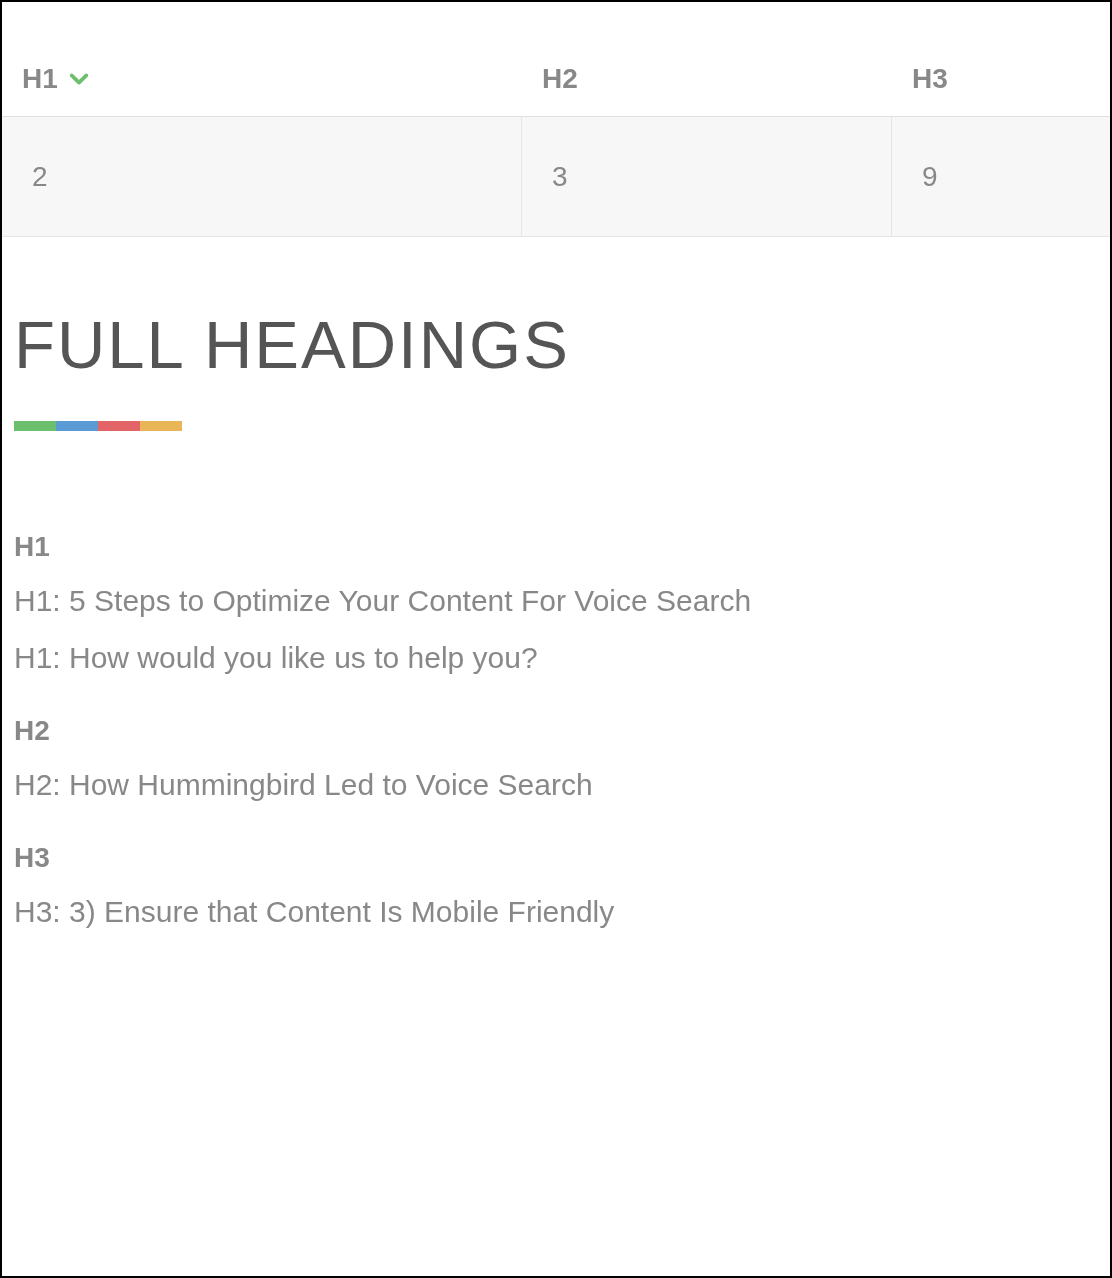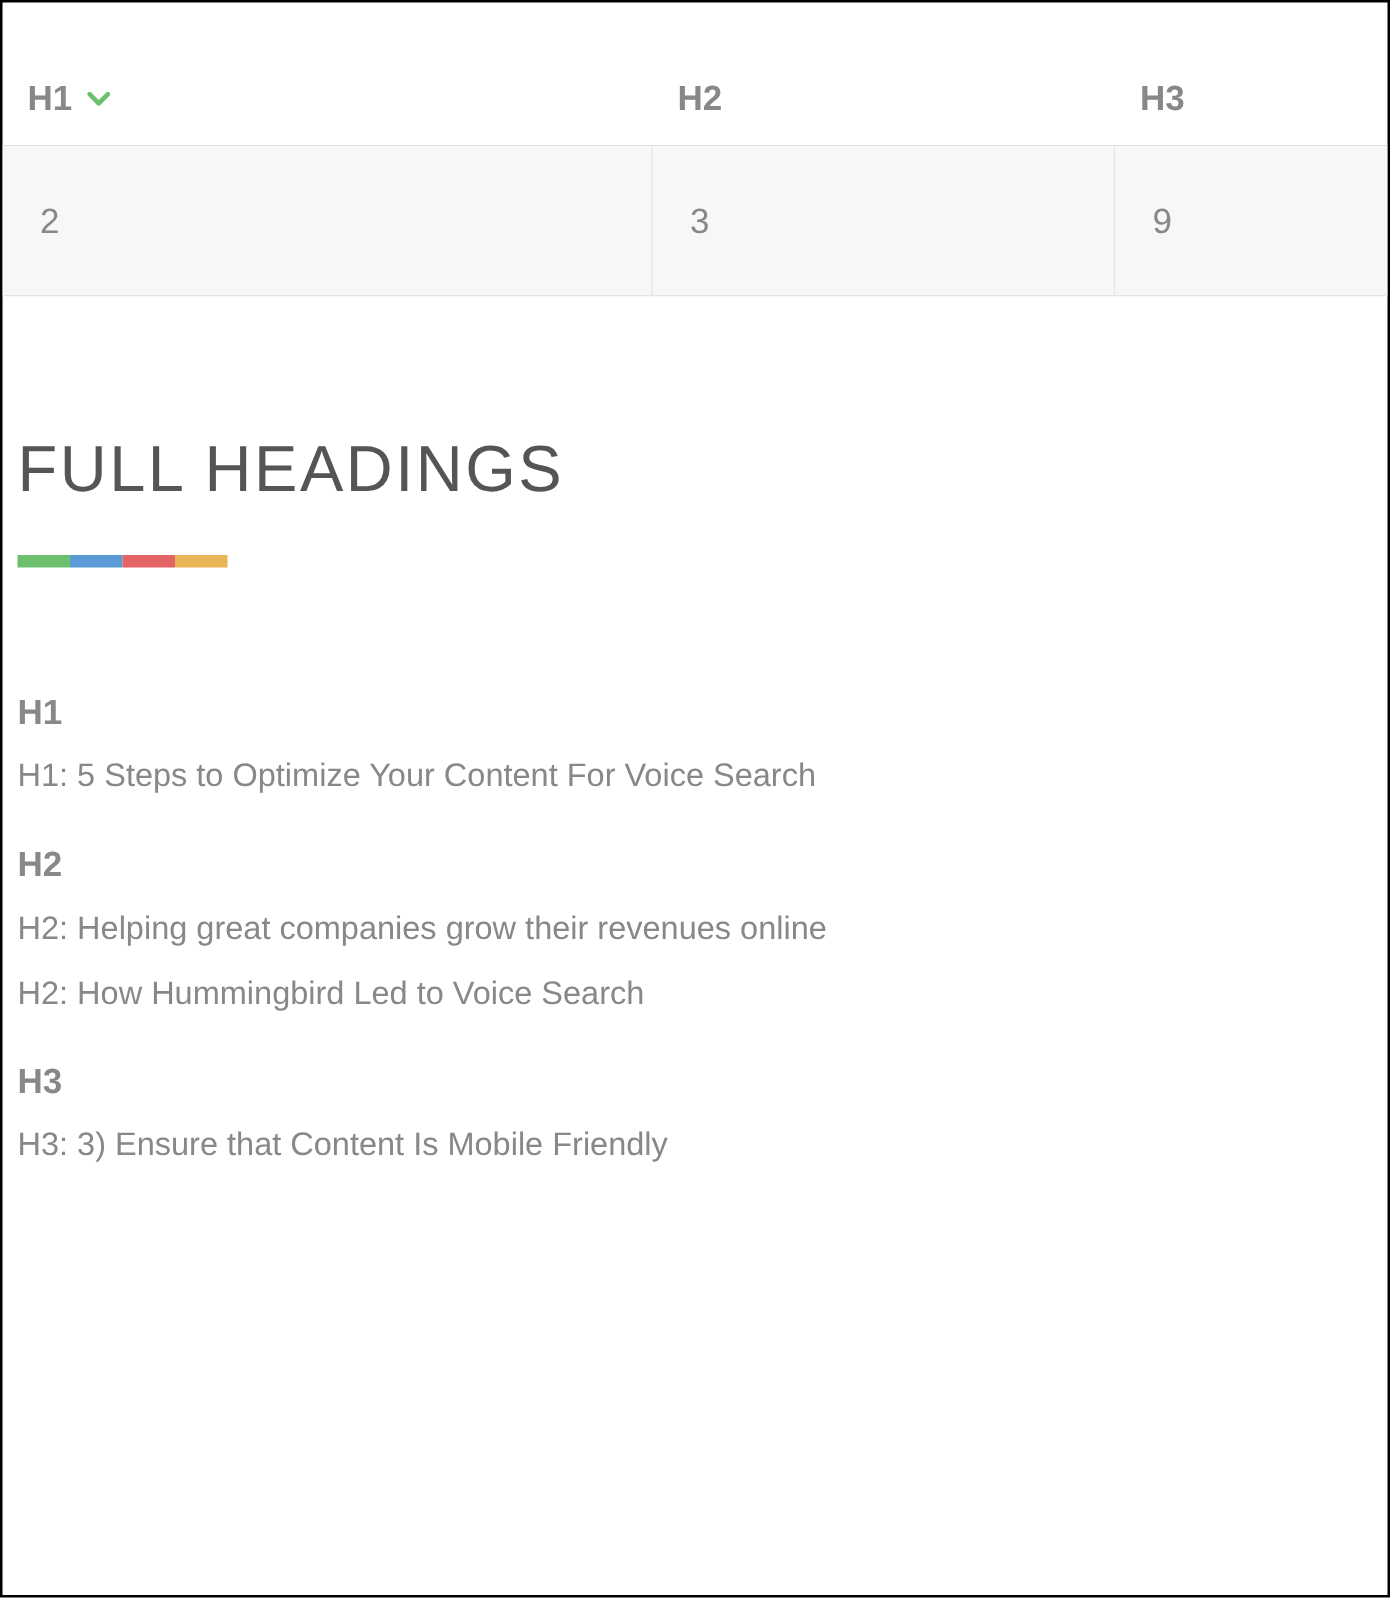--- a/index.html
+++ b/index.html
@@ -60,22 +60,22 @@
       padding-left: 30px;
       border-right: 1px solid #e5e5e5;
       font-size: 28px;
       color: #888888;
       font-weight: 400;
     }
     .count-cell:last-child {
       border-right: none;
     }
     .section-title {
-      margin: 109px 0 0 12px;
-      font-size: 52px;
+      margin: 69px 0 0 12px;
+      font-size: 67px;
       font-weight: 300;
       letter-spacing: 2px;
       color: #555555;
     }
     .color-bar {
       margin: 38px 0 0 12px;
       display: flex;
       height: 10px;
       width: 168px;
     }
@@ -89,21 +89,21 @@
     .heading-group {
       margin-bottom: 38px;
     }
     .group-label {
       font-size: 28px;
       font-weight: 700;
       color: #888888;
       margin-bottom: 18px;
     }
     .heading-item {
-      font-size: 26px;
+      font-size: 30px;
       color: #888888;
       font-weight: 400;
       margin-bottom: 18px;
       line-height: 1.3;
     }
     .tab:first-child { flex: 0 0 520px; }
     .tab:nth-child(2) { flex: 0 0 370px; }
     .tab:nth-child(3) { flex: 1; }
     .count-cell:first-child { flex: 0 0 520px; }
     .count-cell:nth-child(2) { flex: 0 0 370px; }
@@ -141,23 +141,23 @@
   <div class="color-seg" style="background:#6cbf6c"></div>
   <div class="color-seg" style="background:#5a9bd5"></div>
   <div class="color-seg" style="background:#e36466"></div>
   <div class="color-seg" style="background:#e8b656"></div>
 </div>
 
 <div class="headings-content">
   <div class="heading-group">
     <div class="group-label">H1</div>
     <div class="heading-item">H1: 5 Steps to Optimize Your Content For Voice Search</div>
+    <div class="heading-item">H1: How would you like us to help you?</div>
   </div>
   <div class="heading-group">
     <div class="group-label">H2</div>
-    <div class="heading-item">H2: Helping great companies grow their revenues online</div>
     <div class="heading-item">H2: How Hummingbird Led to Voice Search</div>
   </div>
   <div class="heading-group">
     <div class="group-label">H3</div>
     <div class="heading-item">H3: 3) Ensure that Content Is Mobile Friendly</div>
   </div>
 </div>
 
 </body></html>

